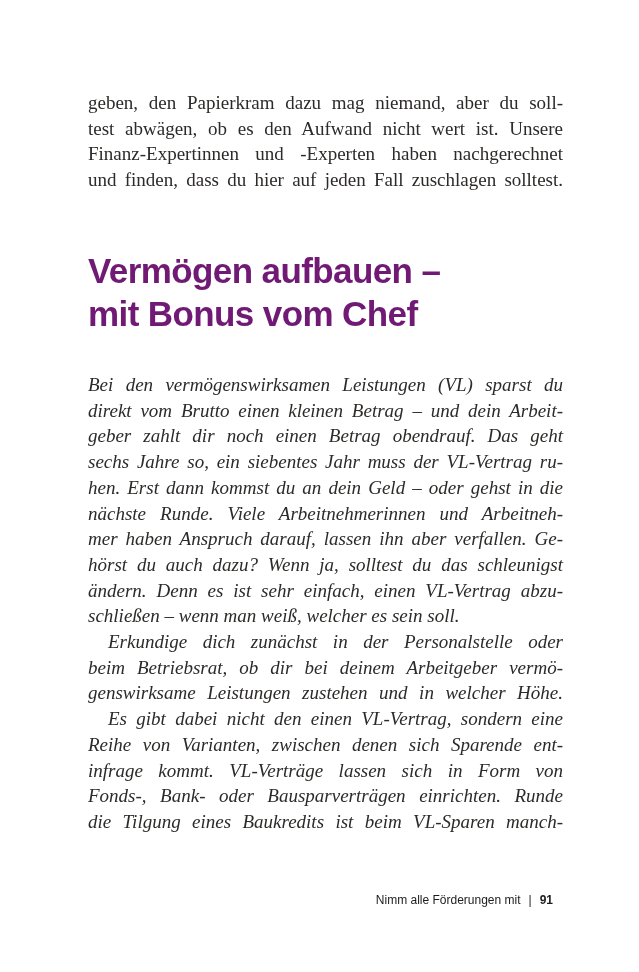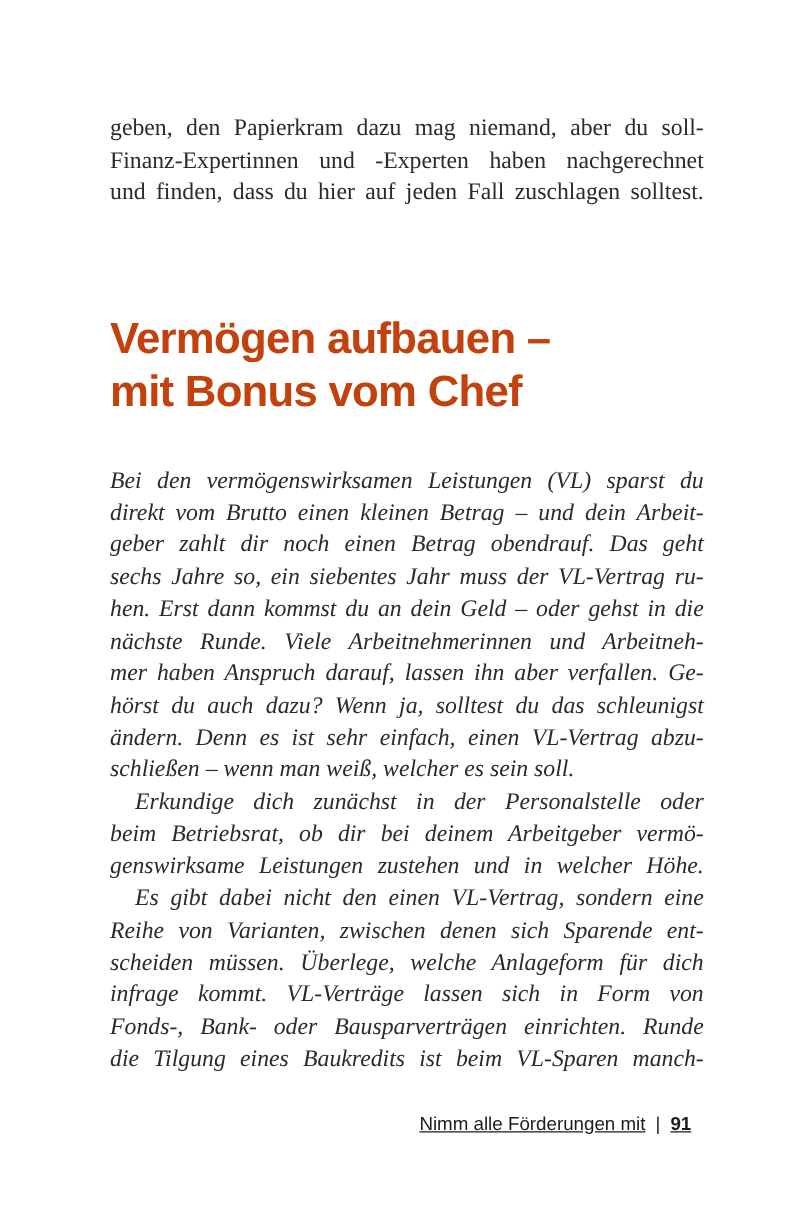--- a/index.html
+++ b/index.html
@@ -35,44 +35,44 @@
     position: absolute;
     left: 88px;
     top: 249px;
     width: 480px;
     margin: 0;
     font-family: "Liberation Sans", sans-serif;
     font-weight: bold;
     font-size: 35px;
     line-height: 43px;
     letter-spacing: -0.6px;
-    color: #c2410c;
+    color: #701a75;
   }
   .footer {
     position: absolute;
     left: 88px;
     top: 890px;
     width: 465px;
     text-align: right;
     font-family: "Liberation Sans", sans-serif;
-    font-size: 15px;
+    font-size: 12px;
     line-height: 20px;
     color: #1c1c1a;
-    text-decoration: underline;
   }
   .footer .sep { padding: 0 8px; font-weight: normal; }
   .footer .pagenum { font-weight: bold; }
 </style>
 </head>
 <body>
 
 <div class="page">
 
   <div class="col intro" id="intro">
       <div class="line">geben, den Papierkram dazu mag niemand, aber du soll-</div>
+      <div class="line">test abwägen, ob es den Aufwand nicht wert ist. Unsere</div>
       <div class="line">Finanz-Expertinnen und -Experten haben nachgerechnet</div>
       <div class="line">und finden, dass du hier auf jeden Fall zuschlagen solltest.</div>
     </div>
 
   <h1 class="heading" id="heading">
       <div class="hline">Vermögen aufbauen –</div>
       <div class="hline">mit Bonus vom Chef</div>
     </h1>
 
   <div class="col main" id="main">
@@ -84,21 +84,20 @@
       <div class="line">nächste Runde. Viele Arbeitnehmerinnen und Arbeitneh-</div>
       <div class="line">mer haben Anspruch darauf, lassen ihn aber verfallen. Ge-</div>
       <div class="line">hörst du auch dazu? Wenn ja, solltest du das schleunigst</div>
       <div class="line">ändern. Denn es ist sehr einfach, einen VL-Vertrag abzu-</div>
       <div class="line last-left">schließen – wenn man weiß, welcher es sein soll.</div>
       <div class="line indent">Erkundige dich zunächst in der Personalstelle oder</div>
       <div class="line">beim Betriebsrat, ob dir bei deinem Arbeitgeber vermö-</div>
       <div class="line">genswirksame Leistungen zustehen und in welcher Höhe.</div>
       <div class="line indent">Es gibt dabei nicht den einen VL-Vertrag, sondern eine</div>
       <div class="line">Reihe von Varianten, zwischen denen sich Sparende ent-</div>
-      <div class="line">scheiden müssen. Überlege, welche Anlageform für dich</div>
       <div class="line">infrage kommt. VL-Verträge lassen sich in Form von</div>
       <div class="line">Fonds-, Bank- oder Bausparverträgen einrichten. Runde</div>
       <div class="line">die Tilgung eines Baukredits ist beim VL-Sparen manch-</div>
     </div>
 
   <div class="footer">
     <span>Nimm alle Förderungen mit</span><span class="sep">|</span><span class="pagenum">91</span>
   </div>
 
 </div>

